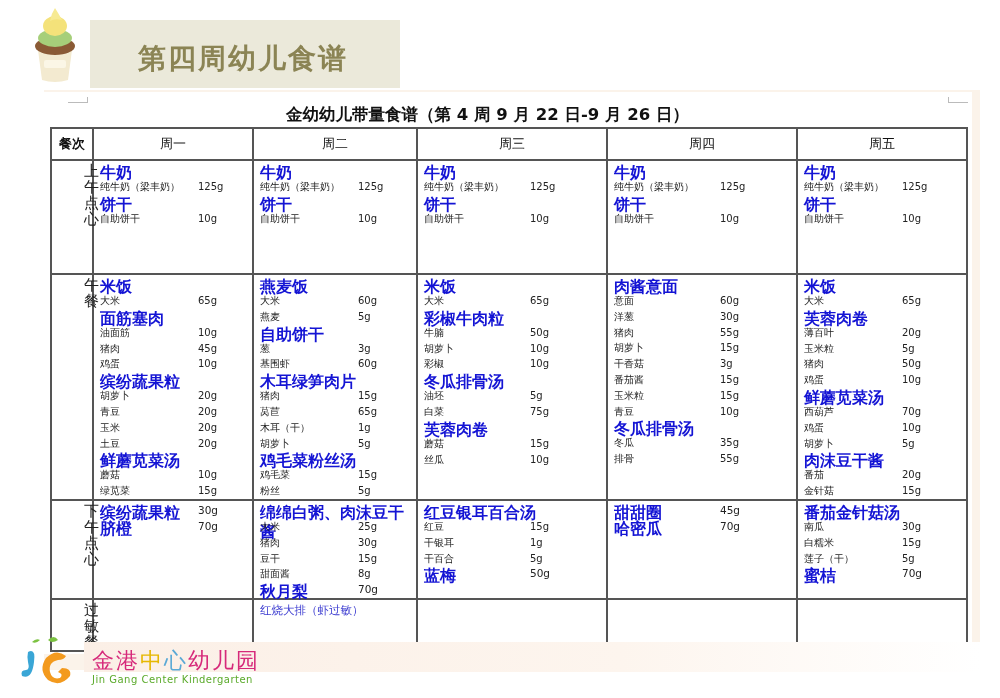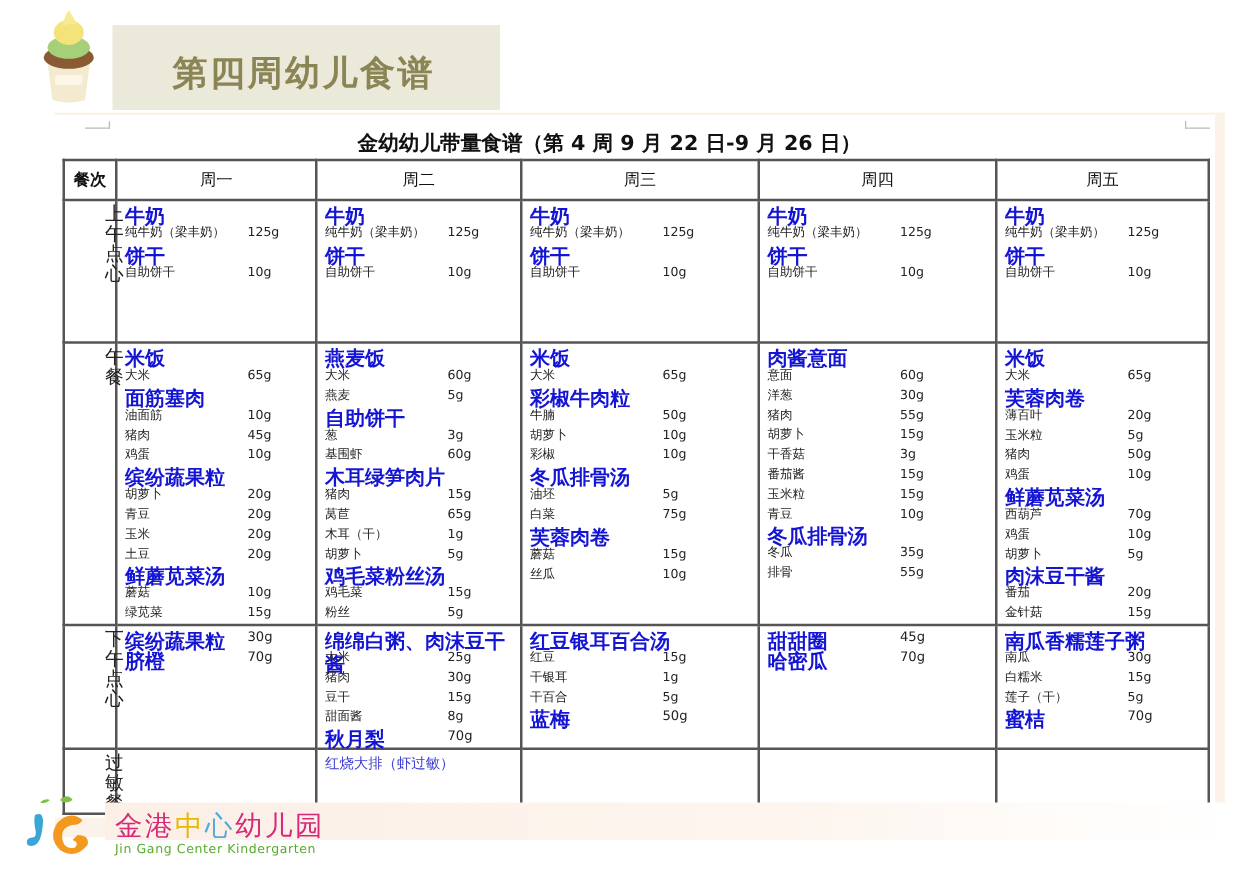--- a/index.html
+++ b/index.html
@@ -424,21 +424,21 @@
             <span class="iname">干百合</span>
             <span class="iamt" style="left: 106px;">5g</span>
           </div>
           <div class="dishrow"><span class="dname">蓝梅</span><span class="damt" style="left: 106px;">50g</span></div>
         </td>
     <td class="cell">
           <div class="dishrow"><span class="dname">甜甜圈</span><span class="damt" style="left: 106px;">45g</span></div>
           <div class="dishrow"><span class="dname">哈密瓜</span><span class="damt" style="left: 106px;">70g</span></div>
         </td>
     <td class="cell">
-          <div class="dishrow"><span class="dname">南瓜香糯莲子粥</span></div>
+          <div class="dishrow"><span class="dname">番茄金针菇汤</span></div>
           <div class="ing">
             <span class="iname">南瓜</span>
             <span class="iamt" style="left: 98px;">30g</span>
           </div>
           <div class="ing">
             <span class="iname">白糯米</span>
             <span class="iamt" style="left: 98px;">15g</span>
           </div>
           <div class="ing">
             <span class="iname">莲子（干）</span>

